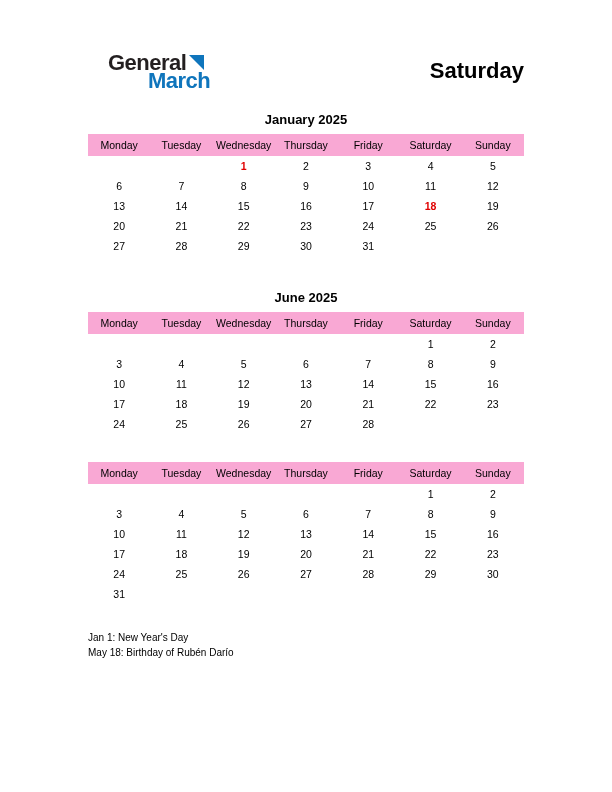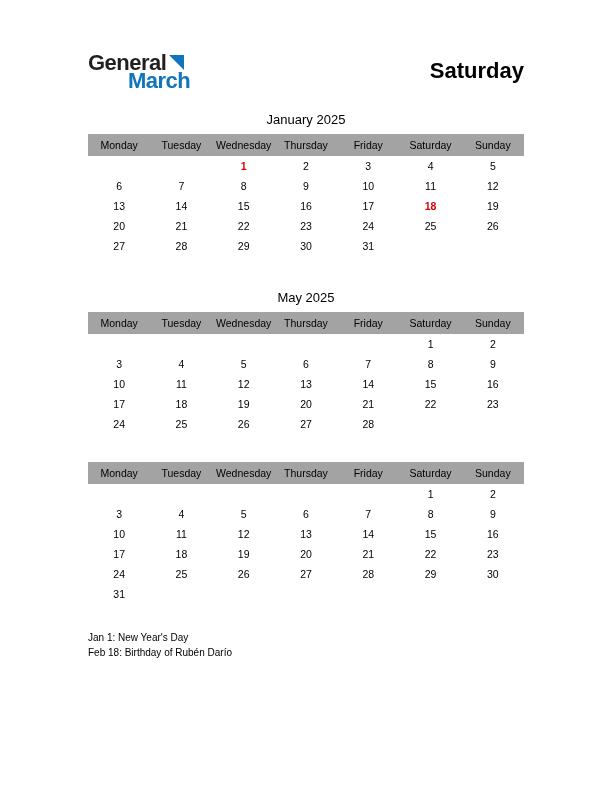--- a/index.html
+++ b/index.html
@@ -14,20 +14,21 @@
     width: 612px;
     height: 792px;
     background: #ffffff;
     overflow: hidden;
   }
   .page-header {
     display: flex;
     justify-content: space-between;
     align-items: flex-start;
     padding: 52px 88px 0 88px;
+    margin-left: 20px;
   }
   
   .logo { line-height: 1; }
   .logo-line1 { display: flex; align-items: flex-start; }
   .logo-general {
     font-size: 22px;
     font-weight: bold;
     color: #231f20;
     letter-spacing: -0.5px;
   }
@@ -53,32 +54,32 @@
     margin-top: 6px;
   }
   
   .months {
     width: 436px;
     margin: 14px auto 0 auto;
   }
   .month { margin-bottom: 28px; }
   .month-title {
     text-align: center;
-    font-weight: normal;
+    font-weight: bold;
     font-size: 13px;
     color: #000;
     padding: 6px 0 7px 0;
   }
   table.calendar {
     width: 100%;
     border-collapse: collapse;
     table-layout: fixed;
   }
   table.calendar th {
-    background: #a3a3a3;
+    background: #f9a8d4;
     font-weight: normal;
     font-size: 10.5px;
     color: #000;
     padding: 5px 0;
   }
   table.calendar td {
     text-align: center;
     font-size: 10.5px;
     color: #000;
     padding: 4px 0 4px 0;
@@ -173,21 +174,21 @@
               <td>30</td>
               <td>31</td>
               <td></td>
               <td></td>
             </tr>
           </tbody>
         </table>
     </div>
 
     <div class="month">
-      <div class="month-title">May 2025</div>
+      <div class="month-title">June 2025</div>
       <table class="calendar">
           <thead>
             <tr>
               <th>Monday</th>
               <th>Tuesday</th>
               <th>Wednesday</th>
               <th>Thursday</th>
               <th>Friday</th>
               <th>Saturday</th>
               <th>Sunday</th>
@@ -312,16 +313,16 @@
               <td></td>
             </tr>
           </tbody>
         </table>
     </div>
 
   </div>
 
   <div class="footnotes">
     <div class="footnote">Jan 1: New Year's Day</div>
-    <div class="footnote">Feb 18: Birthday of Rubén Darío</div>
+    <div class="footnote">May 18: Birthday of Rubén Darío</div>
   </div>
 
 </div>
 
 </body></html>

